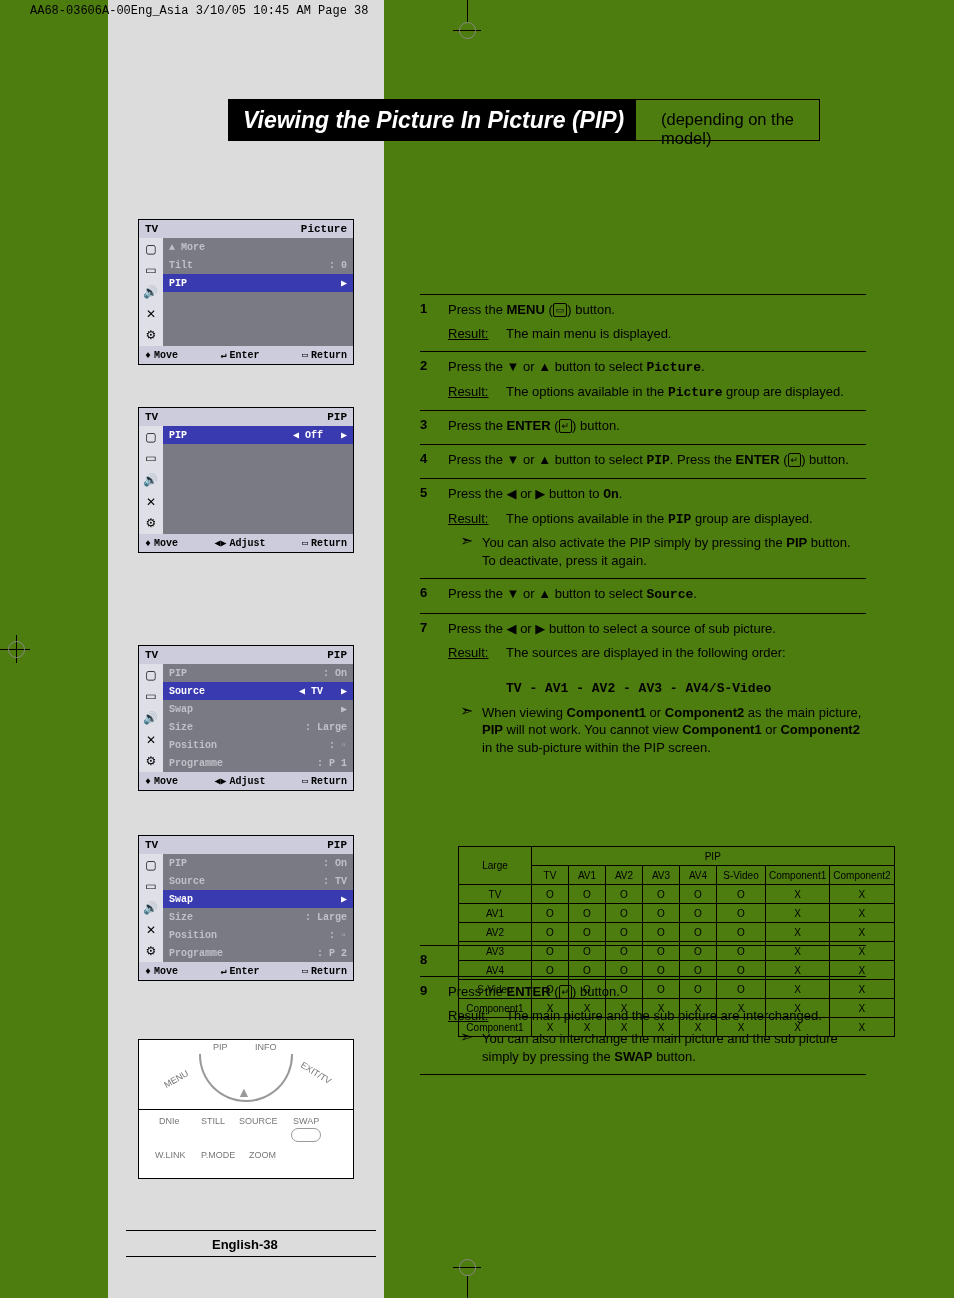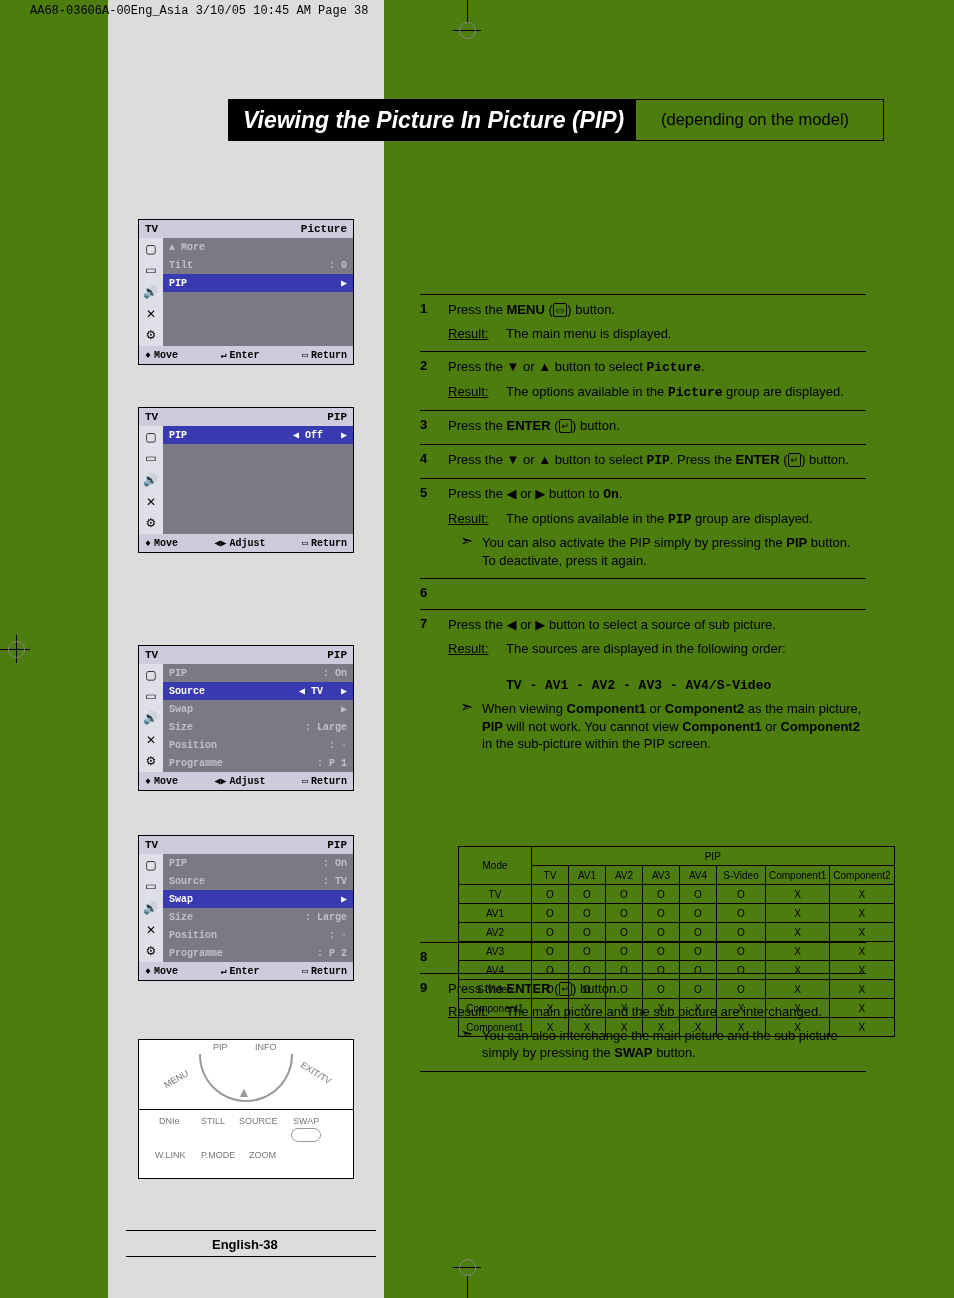--- a/index.html
+++ b/index.html
@@ -12,21 +12,21 @@
   .cropmark-top .hline{position:absolute;left:-14px;top:30px;width:28px;height:1px;background:#000;}
   .cropmark-bottom { position:absolute; left:467px; bottom:0; width:2px; height:40px; }
   .cropmark-bottom::before { content:""; position:absolute; left:0; bottom:0; width:1px; height:22px; background:#000; }
   .cropmark-bottom::after { content:""; position:absolute; left:-8px; bottom:22px; width:17px; height:17px; border:1px solid #888; border-radius:50%; box-sizing:border-box;}
   .cropmark-bottom .hline{position:absolute;left:-14px;bottom:30px;width:28px;height:1px;background:#000;}
   .cropmark-left { position:absolute; left:0; top:649px; }
   .cropmark-left::after { content:""; position:absolute; left:8px; top:-8px; width:17px; height:17px; border:1px solid #888; border-radius:50%; box-sizing:border-box;}
   .cropmark-left .hline{position:absolute;left:0;top:0;width:30px;height:1px;background:#000;}
   .cropmark-left .vline{position:absolute;left:16px;top:-14px;width:1px;height:28px;background:#000;}
 
-  .title-bar { position:absolute; left:228px; top:99px; width:656px; height:42px; border:1px solid #000; box-sizing:border-box; }
+  .title-bar { position:absolute; left:228px; top:99px; width:592px; height:42px; border:1px solid #000; box-sizing:border-box; }
   .title-black { position:absolute; left:0; top:0; height:100%; background:#000; color:#fff; font-style:italic; font-weight:900; font-size:23px; padding:7px 12px 0 14px; box-sizing:border-box; }
   .title-rest { position:absolute; left:432px; top:10px; font-size:16.5px; }
 
   .intro { position:absolute; left:424px; top:193px; width:434px; font-style:italic; font-weight:bold; font-family:"Times New Roman",serif; font-size:14.5px; line-height:1.25; }
 
   .steps { position:absolute; left:420px; top:294px; width:446px; }
   .step { display:flex; padding:6px 0 9px; border-bottom:1px solid #000; }
   .step:first-child{border-top:1px solid #000;}
   .stepnum { width:28px; font-weight:bold; font-size:13px; flex:none; }
   .stepbody { flex:1; font-size:13px; line-height:1.35; }
@@ -350,20 +350,21 @@
             <span><span>The options available in the </span><span class="mono">PIP</span><span> group are displayed.</span></span>
           </div>
         <div class="note">
             <span class="note-arrow">➣</span>
             <span><span>You can also activate the PIP simply by pressing the </span><b>PIP</b><span> button. To deactivate, press it again.</span></span>
           </div>
       </div>
     </div>
     <div class="step">
       <div class="stepnum">6</div>
+      <div class="stepbody"><span>Press the ▼ or ▲ button to select </span><span class="mono">Source</span><span>.</span></div>
     </div>
     <div class="step">
       <div class="stepnum">7</div>
       <div class="stepbody">
         <span>Press the ◀ or ▶ button to select a source of sub picture.</span>
         <div class="res">
             <span class="reslabel">Result:</span>
             <span>The sources are displayed in the following order:</span>
           </div>
         <div style="padding-left:58px;margin-top:19px;" class="mono">TV - AV1 - AV2 - AV3 - AV4/S-Video</div>
@@ -389,21 +390,21 @@
             <span class="note-arrow">➣</span>
             <span><span>You can also interchange the main picture and the sub picture simply by pressing the </span><b>SWAP</b><span> button.</span></span>
           </div>
       </div>
     </div>
   </div>
 
   <table class="comp-table">
     <tbody>
         <tr>
-          <td rowspan="2" class="label mode-cell">Mode</td>
+          <td rowspan="2" class="label mode-cell">Large</td>
           <td colspan="8">PIP</td>
         </tr>
     <tr id="cols-row">
           <td class="c">TV</td>
           <td class="c">AV1</td>
           <td class="c">AV2</td>
           <td class="c">AV3</td>
           <td class="c">AV4</td>
           <td class="cw">S-Video</td>
           <td class="cww">Component1</td>

